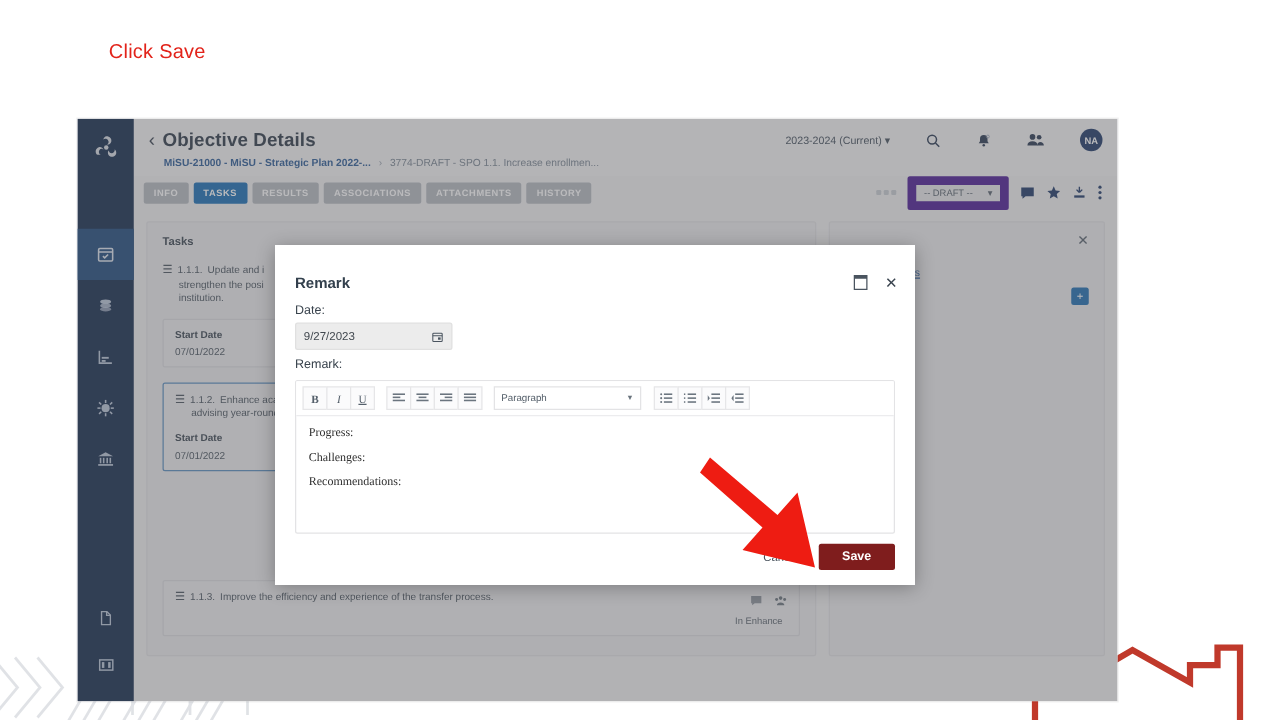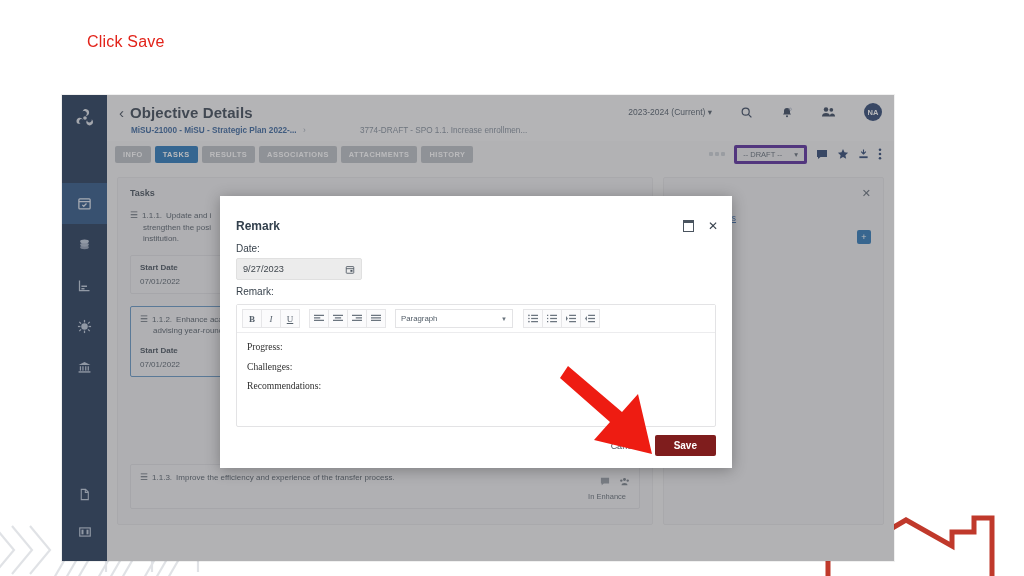--- a/index.html
+++ b/index.html
@@ -57,37 +57,37 @@
   .hdr-right{margin-left:auto;display:flex;align-items:center;gap:28px;}
   .yr-sel{font-size:8.5px;color:#47535f;white-space:nowrap;}
   .hdr-ico{color:#2a3a52;display:flex;align-items:center;}
   .avatar{
     width:18px;height:18px;border-radius:50%;background:#1f3a68;color:#fff;
     font-size:7.5px;font-weight:bold;display:flex;align-items:center;justify-content:center;
   }
   .crumb{padding:1px 12px 0 24px;font-size:8.2px;white-space:nowrap;}
   .crumb a{color:#2e5d97;font-weight:bold;text-decoration:none;}
   .crumb .sep{color:#9aa3ad;margin:0 4px;font-weight:normal;}
-  .crumb .cur{color:#7c8894;margin-left:48px;}
+  .crumb .cur{color:#7c8894;}
 
   
   .tabs{
     position:absolute;left:45px;top:46px;right:0;height:26px;background:#f1f1f2;
     display:flex;align-items:center;padding-left:8px;gap:4px;z-index:8;
   }
   .tab{
     font-size:7.4px;font-weight:bold;letter-spacing:.5px;color:#ffffff;
     background:#b6bbc0;padding:4px 8px;border-radius:2px;
   }
   .tab.active{background:#1a6fb5;}
   .tabs-right{margin-left:auto;display:flex;align-items:center;gap:9px;padding-right:12px;}
   .dots3{display:flex;gap:2px;}
   .dots3 i{width:4px;height:4px;background:#c9ced3;display:block;border-radius:1px;}
   .draft-sel{
-    font-size:7.5px;color:#58636e;background:#e8e9eb;border:3px solid #4c1d95;
+    font-size:7.5px;color:#58636e;background:#e8e9eb;border:7px solid #4c1d95;
     padding:2px 6px;border-radius:2px;display:flex;align-items:center;gap:12px;
   }
   .tico{color:#1f3a68;display:flex;align-items:center;}
 
   
   .content{position:absolute;left:45px;top:72px;right:0;bottom:26px;background:#f1f1f2;padding:10px;z-index:5;}
   .panels{display:flex;gap:10px;height:100%;}
   .card{background:#ececee;border:1px solid #e2e2e4;border-radius:2px;}
   .card-left{flex:0 0 510px;padding:10px 12px;position:relative;}
   .card-right{flex:1;padding:10px 12px;position:relative;}

